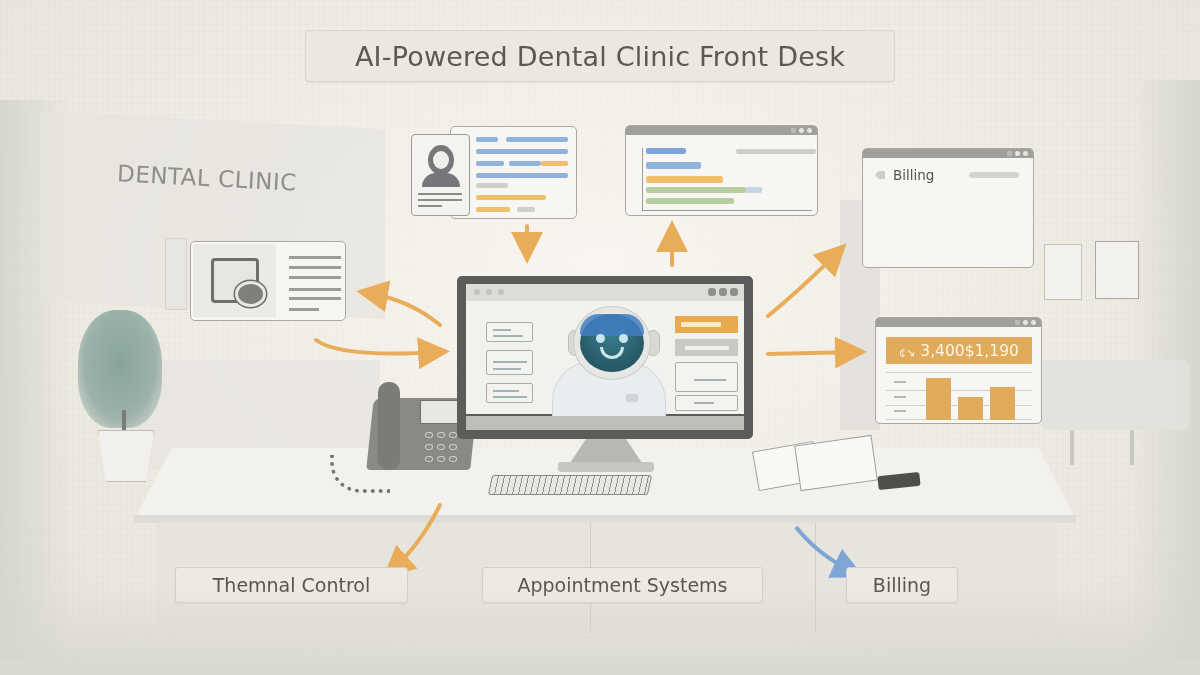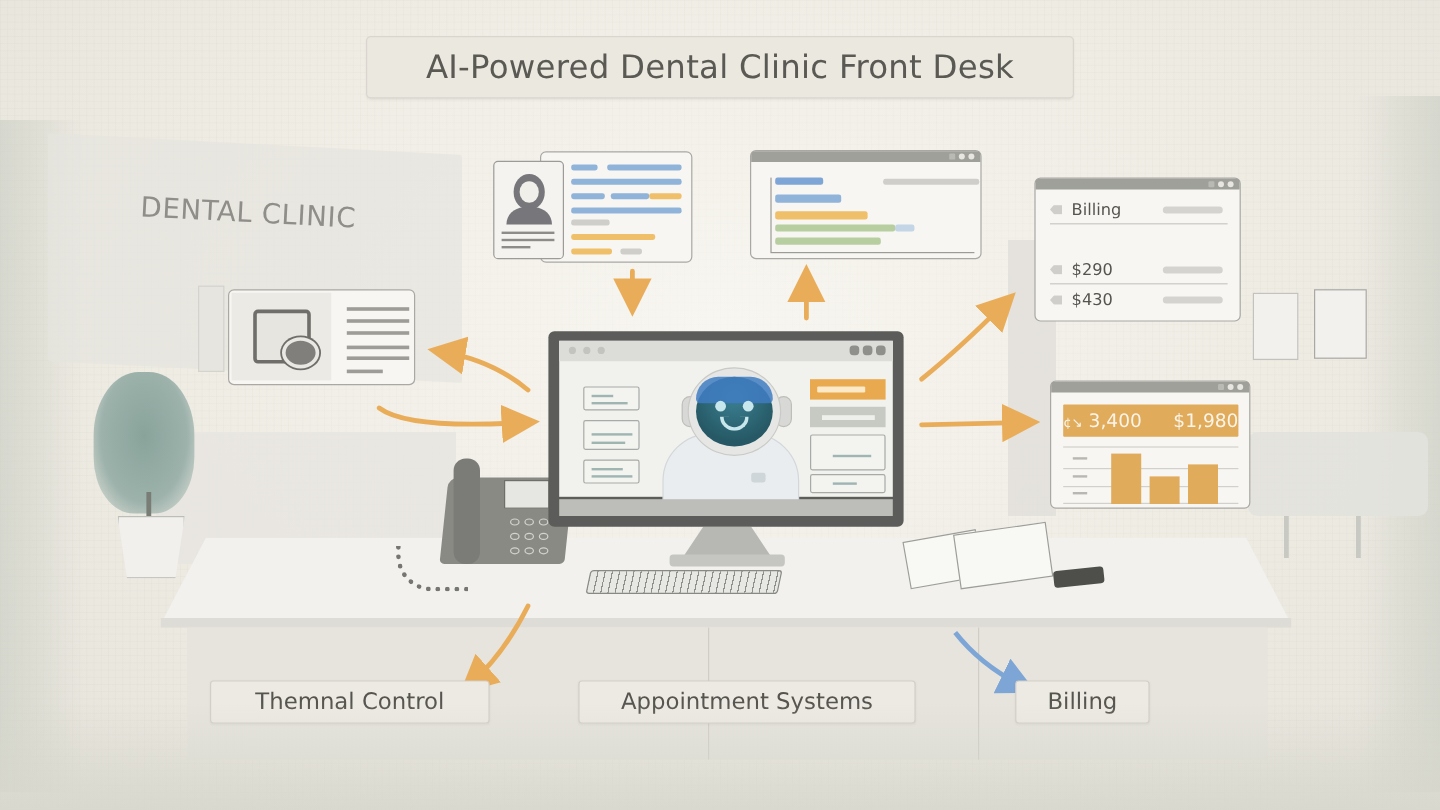--- a/index.html
+++ b/index.html
@@ -72,21 +72,21 @@
   .billing { left:862px; top:148px; width:172px; height:120px; }
   .bill-row { position:absolute; left:12px; width:148px; height:24px; display:flex; align-items:center;
     border-bottom:1px solid #c9c8c3; font-size:13.5px; color:#55544f; }
   .bill-row:last-child { border-bottom:none; }
   .bill-row .tag { width:10px; height:8px; background:#cfcecb; margin-right:8px; clip-path: polygon(0 50%, 35% 0, 100% 0, 100% 100%, 35% 100%); }
   .bill-row .pill { position:absolute; right:4px; width:50px; height:6px; border-radius:3px; background:#d4d3cf; }
 
   
   .revenue { left:875px; top:317px; width:167px; height:107px; }
   .rev-banner { position:absolute; left:10px; top:19px; width:146px; height:27px; background:#e0ab5b;
-    color:#fbf4e8; font-size:15.5px; display:flex; align-items:center; justify-content:space-between; border-radius:1px; }
+    color:#fbf4e8; font-size:15.5px; display:flex; align-items:center; justify-content:center; border-radius:1px; }
   .rev-chart { position:absolute; left:10px; top:52px; width:146px; height:50px; }
   .rev-grid { position:absolute; left:0; width:146px; height:1px; background:#d1d0cb; }
   .rev-tick { position:absolute; left:8px; width:12px; height:2px; background:#b8b7b2; }
   .rev-bar { position:absolute; bottom:0; background:#e0ab5b; width:25px; }
 
   
   .xray { left:190px; top:241px; width:156px; height:80px; }
   .xray-panel { position:absolute; left:2px; top:2px; width:83px; height:73px; background:#ebeae5; }
   .xray-doc { position:absolute; left:18px; top:14px; width:48px; height:45px; border:3px solid #6f6e6a; border-radius:4px; background:#e6e5e0; }
   .xray-lens { position:absolute; left:42px; top:37px; width:31px; height:26px; border-radius:50%; background:#807f7b; border:3px solid #e9e8e3; box-shadow:0 0 0 1.5px #6f6e6a; }
@@ -251,43 +251,33 @@
         <span class="sq"></span>
         <span></span>
         <span></span>
       </div>
     </div>
   <div class="bill-row" style="top:14px">
     <span class="tag"></span>
     <span>Billing</span>
     <span class="pill"></span>
   </div>
-  <div class="bill-row" style="top:64px">
-    <span class="tag"></span>
-    <span>$290</span>
-    <span class="pill"></span>
-  </div>
-  <div class="bill-row" style="top:89px">
-    <span class="tag"></span>
-    <span>$430</span>
-    <span class="pill"></span>
-  </div>
 </div>
 
 <div class="card revenue">
   <div class="titlebar">
       <div class="dots">
         <span class="sq"></span>
         <span></span>
         <span></span>
       </div>
     </div>
   <div class="rev-banner">
     <span><span style="font-size:11px">¢↘</span> <span>3,400</span></span>
-    <span>$1,980</span>
+    <span>$1,190</span>
   </div>
   <div class="rev-chart">
     <div class="rev-grid" style="top:2px"></div>
     <div class="rev-grid" style="top:20px"></div>
     <div class="rev-grid" style="top:35px"></div>
     <div class="rev-grid" style="top:49px"></div>
     <div class="rev-tick" style="top:11px"></div>
     <div class="rev-tick" style="top:26px"></div>
     <div class="rev-tick" style="top:40px"></div>
     <div class="rev-bar" style="left:40px;height:42px"></div>

